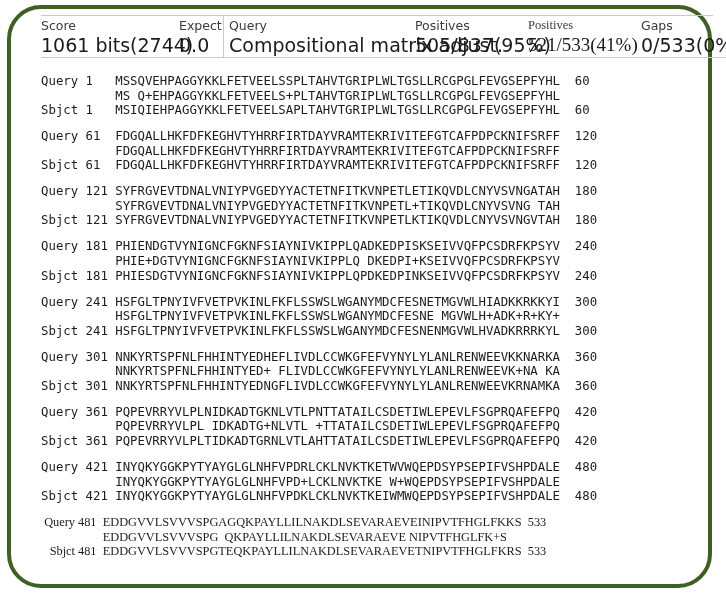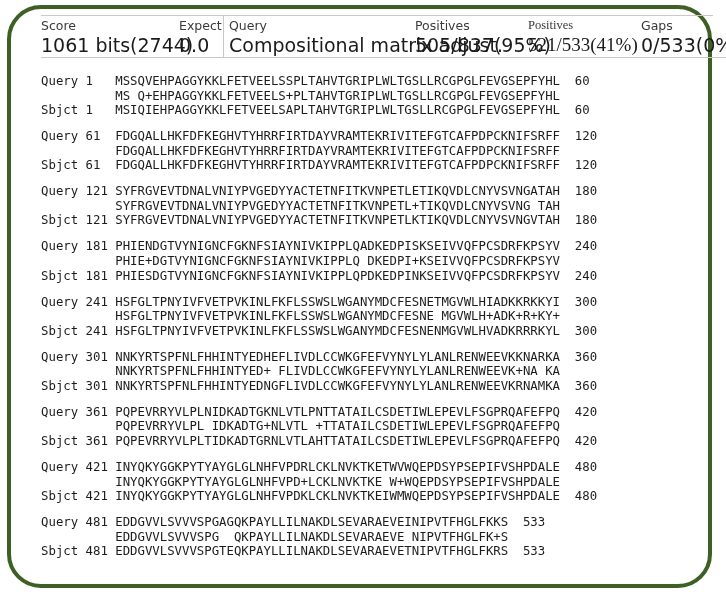--- a/index.html
+++ b/index.html
@@ -79,21 +79,21 @@
   #alignments {
     margin-top: 16px;
     font-family: "DejaVu Sans Mono", monospace;
     font-size: 12.35px;
     line-height: 14.55px;
     color: #1c1c1c;
     letter-spacing: -0.02px;
     white-space: pre;
   }
   .block { margin-bottom: 11.5px; }
-  .block:last-child { margin-bottom: 9px; }
+  .block:last-child { margin-bottom: 9px; font-family: Liberation Serif, serif; }
   .aline { white-space: pre; height: 14.55px; }
   .lbl   { display: inline-block; width: 6ch; text-align: right; }
   .num   { display: inline-block; width: 4ch; }
   .seq   { white-space: pre; }
   .end   { white-space: pre; text-align: center; }
 </style>
 </head>
 <body>
 
 <div id="frame">

